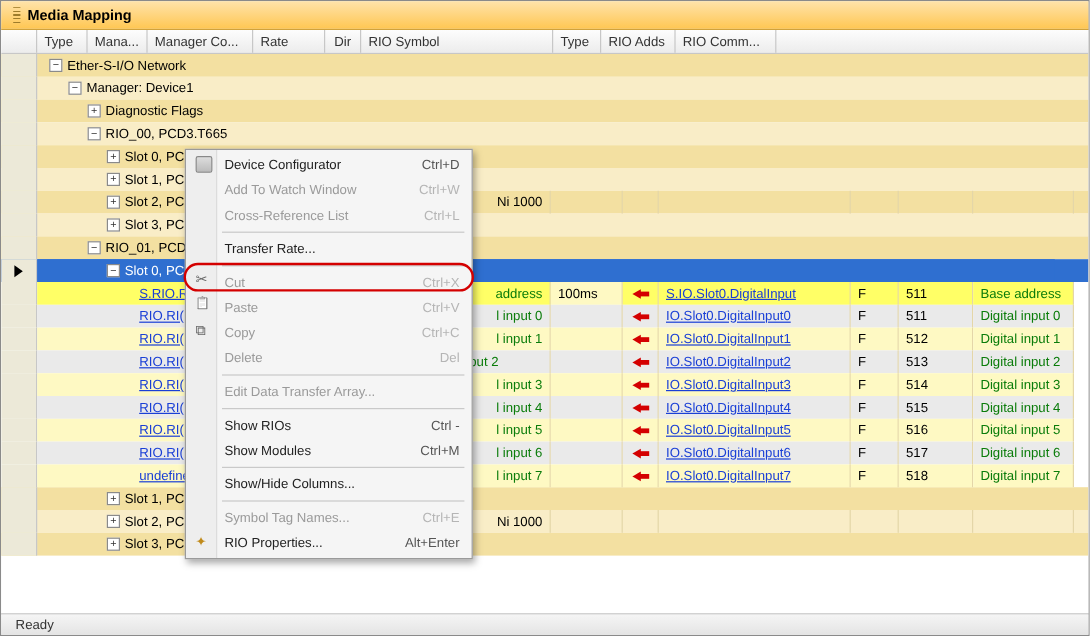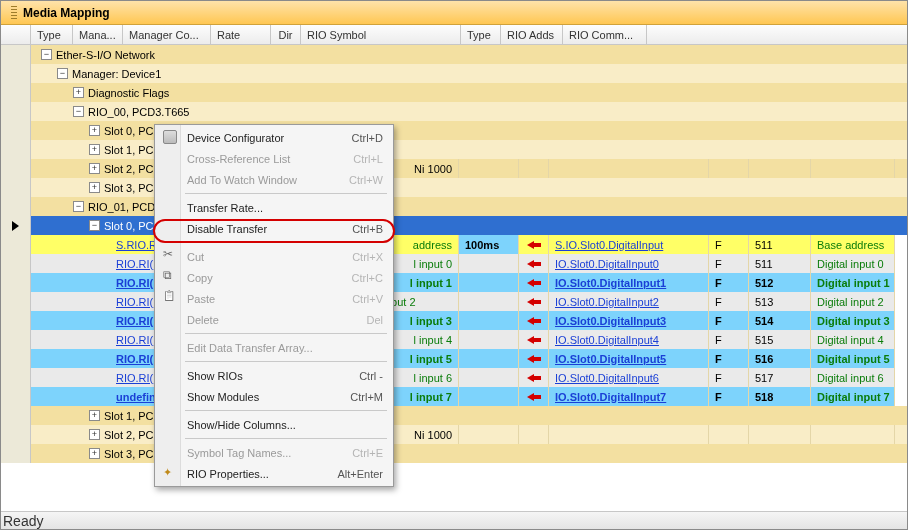--- a/index.html
+++ b/index.html
@@ -64,40 +64,40 @@
   .grid { position: relative; }
   .row { height: 19px; display:flex; align-items:center; }
   .row .gutter { width:30px; height:100%; background:#ece9d8; border-right:1px solid #c7c7c7; display:flex; align-items:center; justify-content:center; }
   .row .tree-cell { width:248px; height:100%; display:flex; align-items:center; border-right:1px solid #e4d6a8; padding-left:4px; overflow:hidden; white-space:nowrap; }
   .row .cell { height:100%; display:flex; align-items:center; padding:0 6px; border-right:1px solid #e4d6a8; overflow:hidden; white-space:nowrap; }
   .bg-a { background:#f9edc7; }
   .bg-b { background:#f3e0a1; }
   .bg-sel { background:#2f6fd0; color:#fff; }
   .bg-yel { background:#ffff66; }
   .bg-gry { background:#eaeaea; }
-  .bg-wht { background:#7dd3fc;font-weight:bold; }
+  .bg-wht { background:#fef9c3; }
   .indent { display:inline-block; }
   .twisty { width:11px; height:11px; border:1px solid #8a8a8a; background:#fff; display:inline-flex; align-items:center; justify-content:center; font-size:9px; line-height:9px; margin-right:4px; color:#333; }
   .link { color:#1a3fd6; text-decoration:underline; cursor:pointer; }
   .green { color:#0a7c0a; }
   .arrow-left {
     width:14px; height:8px; position:relative;
   }
   .arrow-left::before{
     content:""; position:absolute; left:0; top:0;
     border-top:4px solid transparent; border-bottom:4px solid transparent; border-right:7px solid #d40000;
   }
   .arrow-left::after{
     content:""; position:absolute; left:6px; top:2px; width:8px; height:4px; background:#d40000;
   }
   .status-bar {
     position:absolute; left:0; right:0; bottom:0; height:18px;
     background:linear-gradient(#f5f5f5,#e4e4e4);
     border-top:1px solid #c7c7c7;
-    display:flex; align-items:center; padding-left:2px; font-size:14px; color:#333;
+    display:flex; align-items:center; padding-left:12px; font-size:11px; color:#333;
   }
   .row-marker { width:0;height:0;border-top:5px solid transparent;border-bottom:5px solid transparent;border-left:7px solid #000; }
 
   
   .context-menu {
     position:absolute; left:153px; top:123px; width:240px;
     background:#f5f5f5; border:1px solid #9a9a9a;
     box-shadow:2px 3px 6px rgba(0,0,0,0.35);
     padding:2px 2px;
     z-index:20;
@@ -557,50 +557,46 @@
 
   <div class="context-menu">
     <div class="ctx-iconbar"></div>
     <div id="ctx-items">
         <div class="ctx-item">
           <span class="ctx-icon icon-wrench"></span>
           <span>Device Configurator</span>
           <span class="shortcut">Ctrl+D</span>
         </div>
         <div class="ctx-item disabled">
+          <span>Add To Watch Window</span>
+          <span class="shortcut">Ctrl+W</span>
+        </div>
+        <div class="ctx-item disabled">
           <span>Cross-Reference List</span>
           <span class="shortcut">Ctrl+L</span>
-        </div>
-        <div class="ctx-item disabled">
-          <span>Add To Watch Window</span>
-          <span class="shortcut">Ctrl+W</span>
         </div>
         <div class="ctx-sep"></div>
         <div class="ctx-item">
           <span>Transfer Rate...</span>
         </div>
-        <div class="ctx-item">
-          <span>Disable Transfer</span>
-          <span class="shortcut">Ctrl+B</span>
-        </div>
         <div class="ctx-sep"></div>
         <div class="ctx-item disabled">
           <span class="ctx-icon icon-scis"></span>
           <span>Cut</span>
           <span class="shortcut">Ctrl+X</span>
         </div>
         <div class="ctx-item disabled">
+          <span class="ctx-icon icon-paste"></span>
+          <span>Paste</span>
+          <span class="shortcut">Ctrl+V</span>
+        </div>
+        <div class="ctx-item disabled">
           <span class="ctx-icon icon-copy"></span>
           <span>Copy</span>
           <span class="shortcut">Ctrl+C</span>
-        </div>
-        <div class="ctx-item disabled">
-          <span class="ctx-icon icon-paste"></span>
-          <span>Paste</span>
-          <span class="shortcut">Ctrl+V</span>
         </div>
         <div class="ctx-item disabled">
           <span>Delete</span>
           <span class="shortcut">Del</span>
         </div>
         <div class="ctx-sep"></div>
         <div class="ctx-item disabled">
           <span>Edit Data Transfer Array...</span>
         </div>
         <div class="ctx-sep"></div>

